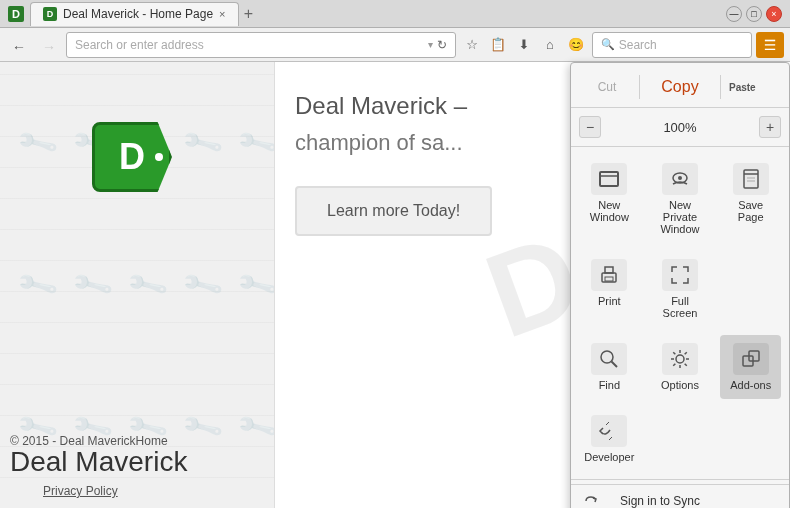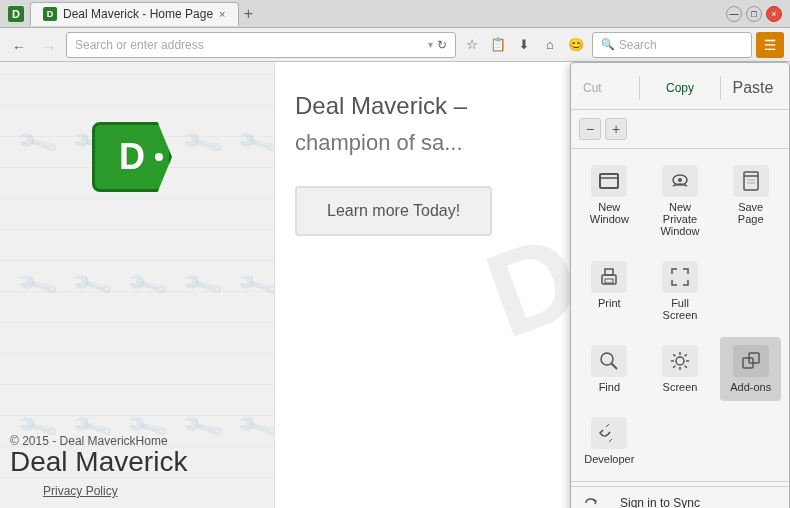--- a/index.html
+++ b/index.html
@@ -286,20 +286,21 @@
       padding: 4px 8px;
       gap: 4px;
     }
     .menu-divider {
       height: 1px;
       background: #d0d0d0;
       margin: 4px 0;
     }
     .menu-cut {
       flex: 1;
+      text-align: center;
       padding: 4px;
       font-size: 12px;
       color: #888;
       cursor: pointer;
     }
     .menu-zoom {
       display: flex;
       align-items: center;
       gap: 4px;
       flex: 1.5;
@@ -311,25 +312,26 @@
       border: 1px solid #ccc;
       border-radius: 3px;
       display: flex; align-items: center; justify-content: center;
       font-size: 14px; cursor: pointer; color: #555;
     }
     .zoom-val {
       font-size: 12px; color: #333; min-width: 35px; text-align: center;
     }
     .menu-paste {
       flex: 1;
-      text-align: center;
+      text-align: left;
       padding: 4px;
-      font-size: 16px;
+      font-size: 10px;
       color: #555;
       cursor: pointer;
+      font-weight: bold;
     }
     .menu-sep-vert {
       width: 1px; height: 24px; background: #d0d0d0;
     }
 
     .menu-grid {
       display: grid;
       grid-template-columns: 1fr 1fr 1fr;
       gap: 10px;
       padding: 4px 8px;
@@ -478,29 +480,30 @@
       <div class="learn-btn">Learn more Today!</div>
     </div>
   </div>
 
   <div class="ff-menu">
 
     <div class="menu-row">
       <div class="menu-cut" style="color:#aaa;">Cut</div>
       <div class="menu-sep-vert"></div>
       <div class="menu-zoom">
-        <span style="font-size:12px;color:#14532d;">Copy</span>
+        <span style="font-size:16px;color:#c2410c;">Copy</span>
       </div>
       <div class="menu-sep-vert"></div>
       <div class="menu-paste">Paste</div>
     </div>
     <div class="menu-divider"></div>
 
     <div class="menu-row">
       <div class="zoom-btn">−</div>
+      <div class="zoom-val" style="flex:1;text-align:center;font-size:13px;">100%</div>
       <div class="zoom-btn">+</div>
     </div>
     <div class="menu-divider"></div>
 
     <div class="menu-grid">
       <div class="menu-item">
         <div class="menu-item-icon">
           <svg width="22" height="22" viewBox="0 0 22 22">
               <rect x="2" y="4" width="18" height="14" rx="1" fill="none" stroke="#555" stroke-width="2"></rect>
               <line x1="2" y1="8" x2="20" y2="8" stroke="#555" stroke-width="1.5"></line>
@@ -565,21 +568,21 @@
         </div>
         <span class="menu-item-label">Find</span>
       </div>
       <div class="menu-item">
         <div class="menu-item-icon">
           <svg width="22" height="22" viewBox="0 0 22 22">
               <circle cx="11" cy="11" r="4" fill="none" stroke="#555" stroke-width="1.5"></circle>
               <path d="M11 2 L11 5 M11 17 L11 20 M2 11 L5 11 M17 11 L20 11 M4.22 4.22 L6.34 6.34 M15.66 15.66 L17.78 17.78 M4.22 17.78 L6.34 15.66 M15.66 6.34 L17.78 4.22" stroke="#555" stroke-width="1.5"></path>
             </svg>
         </div>
-        <span class="menu-item-label">Screen</span>
+        <span class="menu-item-label">Options</span>
       </div>
       <div class="menu-item active">
         <div class="menu-item-icon" style="background:#c0c0c0;">
           <svg width="22" height="22" viewBox="0 0 22 22">
               <rect x="3" y="8" width="10" height="10" rx="1" fill="none" stroke="#555" stroke-width="1.5"></rect>
               <rect x="9" y="3" width="10" height="10" rx="1" fill="none" stroke="#555" stroke-width="1.5"></rect>
             </svg>
         </div>
         <span class="menu-item-label">Add-ons</span>
       </div>

